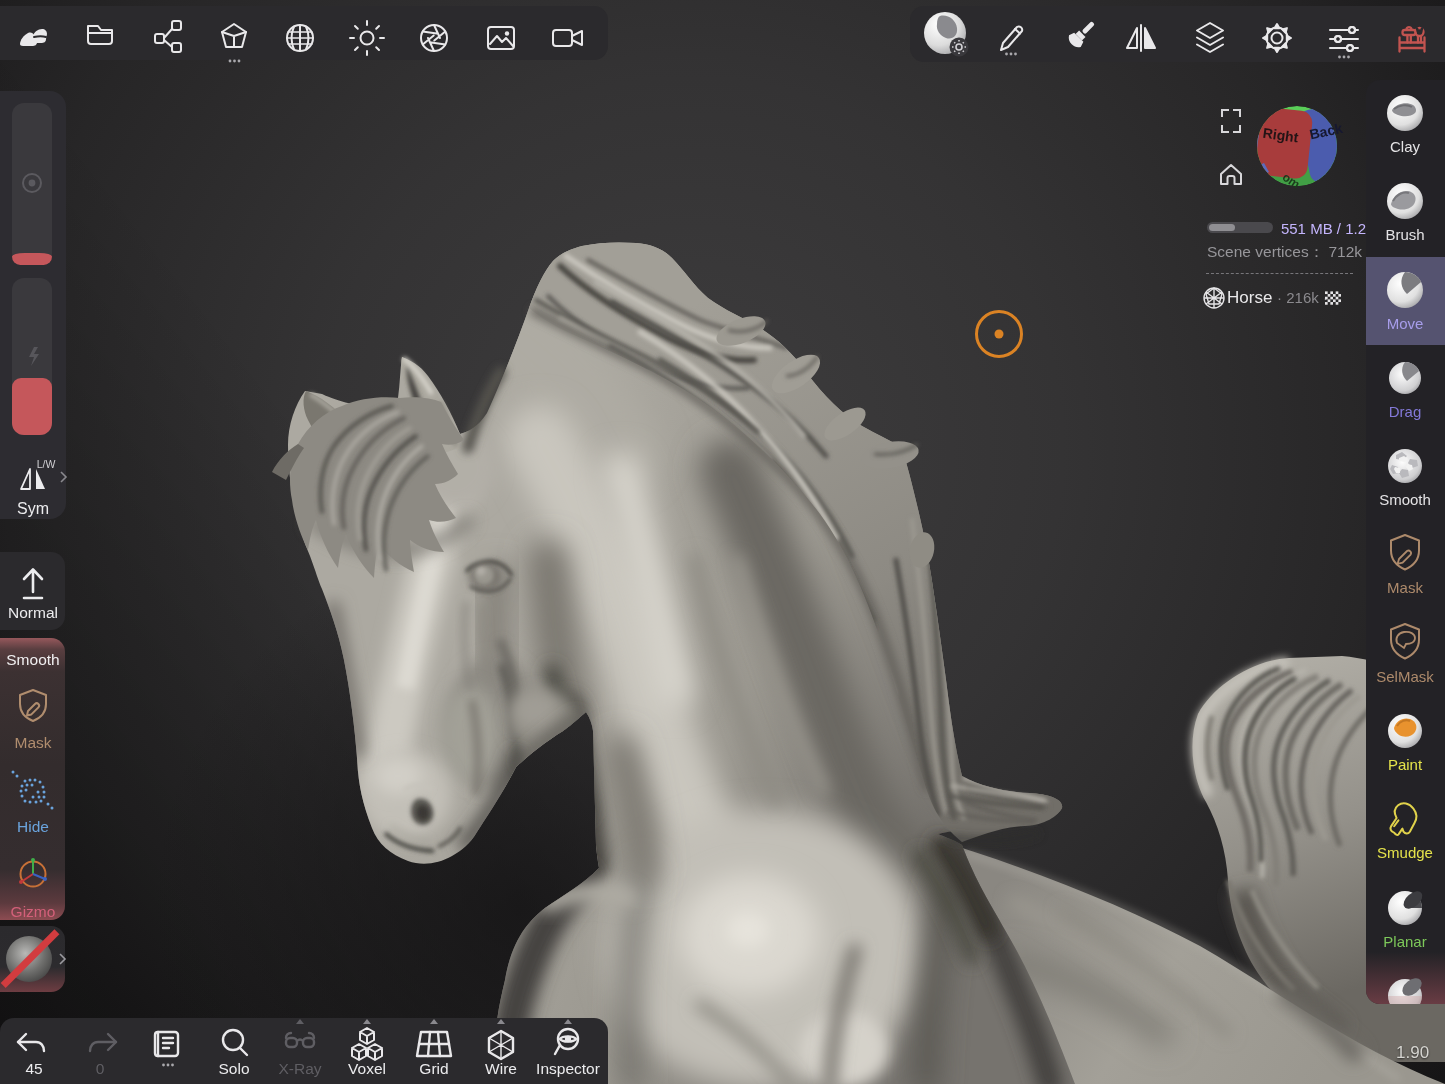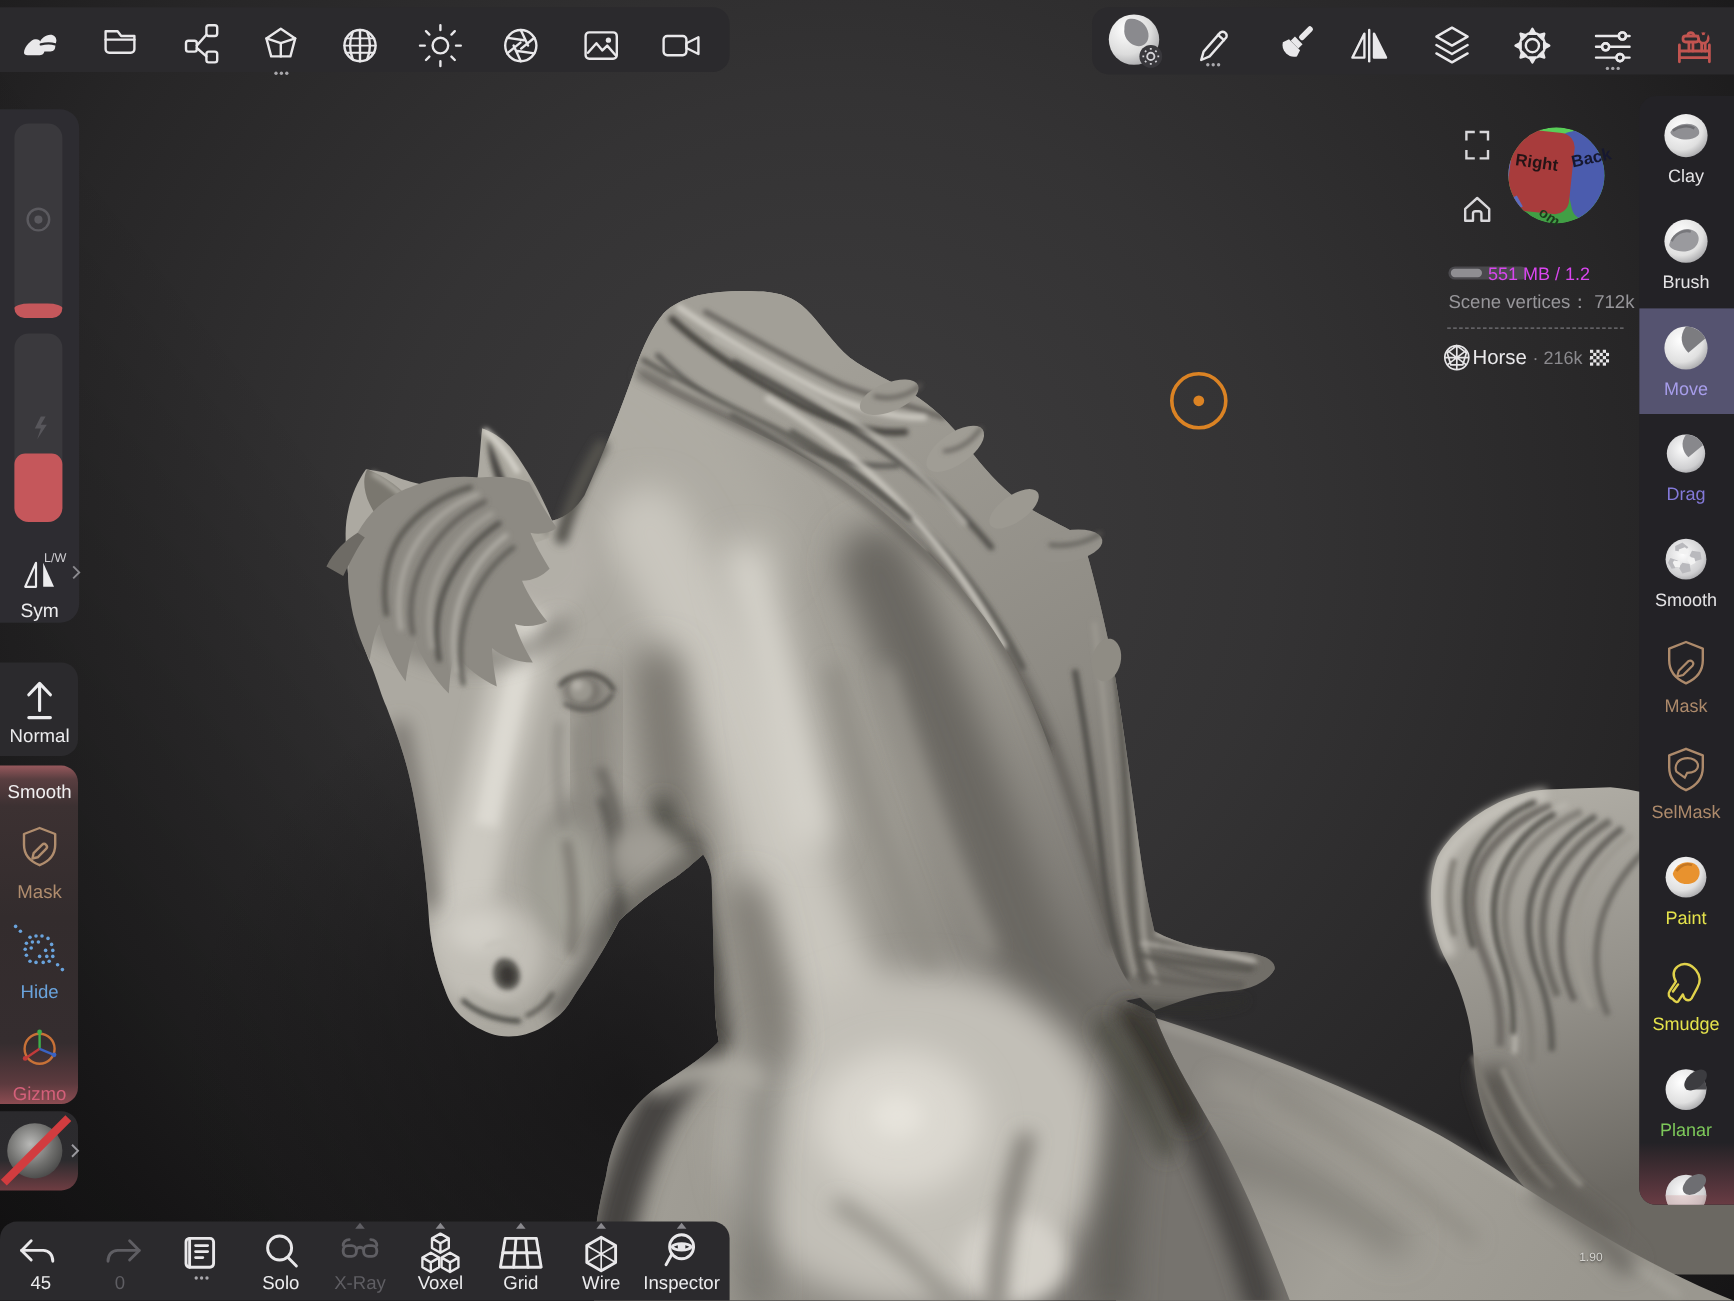--- a/index.html
+++ b/index.html
@@ -710,21 +710,21 @@
       </g>
       <text x="84" y="45" font-size="14" font-weight="bold" fill="#241416" transform="rotate(8 84 45)" text-anchor="middle">Right</text>
       <text x="131" y="41" font-size="14" font-weight="bold" fill="#161830" transform="rotate(-12 131 41)" text-anchor="middle">Back</text>
       <text x="93" y="89" font-size="12" font-weight="bold" fill="#1c3a1c" transform="rotate(34 93 89)" text-anchor="middle">om</text>
     </g>
   </svg>
 
   <div class="abs" style="left:1207px;top:222px;width:66px;height:11px;background:#4a494d;border-radius:6px">
     <div class="abs" style="left:2px;top:2px;width:26px;height:7px;background:#8f8e92;border-radius:4px"></div>
   </div>
-  <div class="abs" style="left:1240px;top:220px;width:126px;height:16px;font-size:15px;color:#d946ef;overflow:hidden">551 MB / 1.2</div>
+  <div class="abs" style="left:1240px;top:220px;width:126px;height:16px;font-size:15px;color:#c4b5fd;text-align:right;overflow:hidden">551 MB / 1.2</div>
   <div class="abs" style="left:1207px;top:242px;font-size:15.5px;color:#97969a;white-space:nowrap">Scene vertices： 712k</div>
   <div class="abs" style="left:1206px;top:273px;width:147px;border-top:1.5px dashed #77767a"></div>
   <svg class="abs" style="left:1202px;top:286px" width="160" height="26" viewBox="0 0 160 26">
     <g stroke="#e6e5e7" stroke-width="1.4" fill="none">
       <circle cx="12" cy="12" r="10"></circle>
       <path d="M12,2 l8,6 -3,10 h-10 l-3,-10 Z M12,2 v20 M2,12 h20 M4,6 l16,12 M20,6 l-16,12"></path>
     </g>
   </svg>
   <div class="abs" style="left:1227px;top:288px;font-size:17px;color:#e9e8ea;white-space:nowrap">Horse <span style="color:#8b8a8e;font-size:15px">· 216k ·</span></div>
   <svg class="abs" style="left:1325px;top:291px" width="16" height="15" viewBox="0 0 18 16">
@@ -740,14 +740,14 @@
         <rect x="12" y="6" width="3" height="3"></rect>
       <rect x="3" y="9" width="3" height="3"></rect>
         <rect x="9" y="9" width="3" height="3"></rect>
         <rect x="15" y="9" width="3" height="3"></rect>
       <rect x="0" y="12" width="3" height="3"></rect>
         <rect x="6" y="12" width="3" height="3"></rect>
         <rect x="12" y="12" width="3" height="3"></rect>
     </g>
   </svg>
 
-  <div class="abs" style="left:1316px;top:1043px;font-size:10px;color:#d5d4d0;text-shadow:0 1px 2px rgba(0,0,0,0.6)">1.90</div>
+  <div class="abs" style="left:1396px;top:1043px;font-size:17px;color:#d5d4d0;text-shadow:0 1px 2px rgba(0,0,0,0.6)">1.90</div>
 </div>
 
 </body></html>

